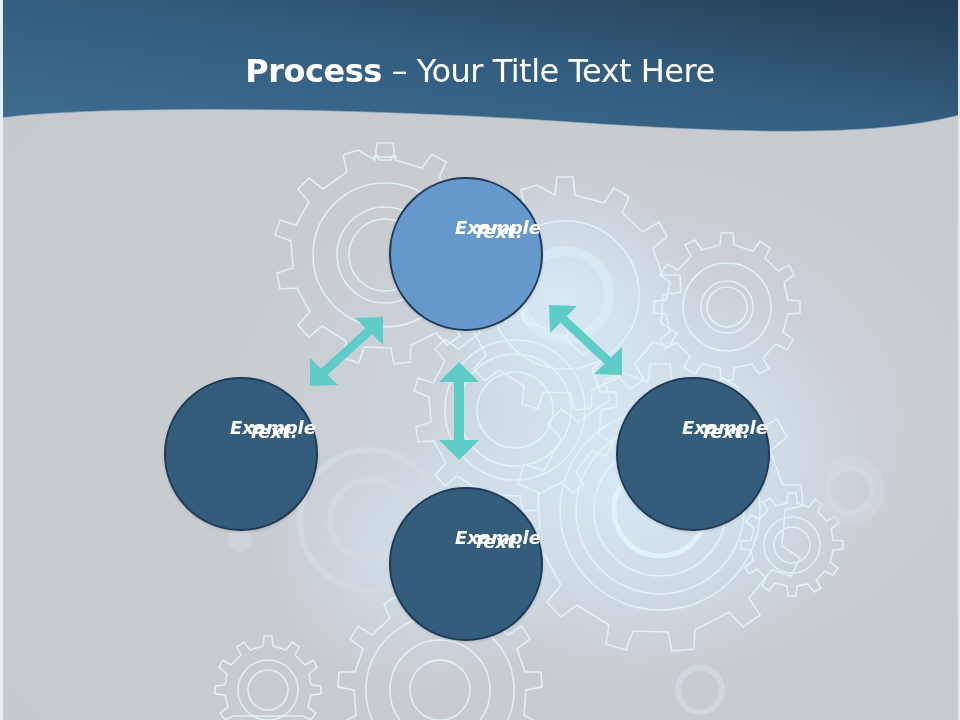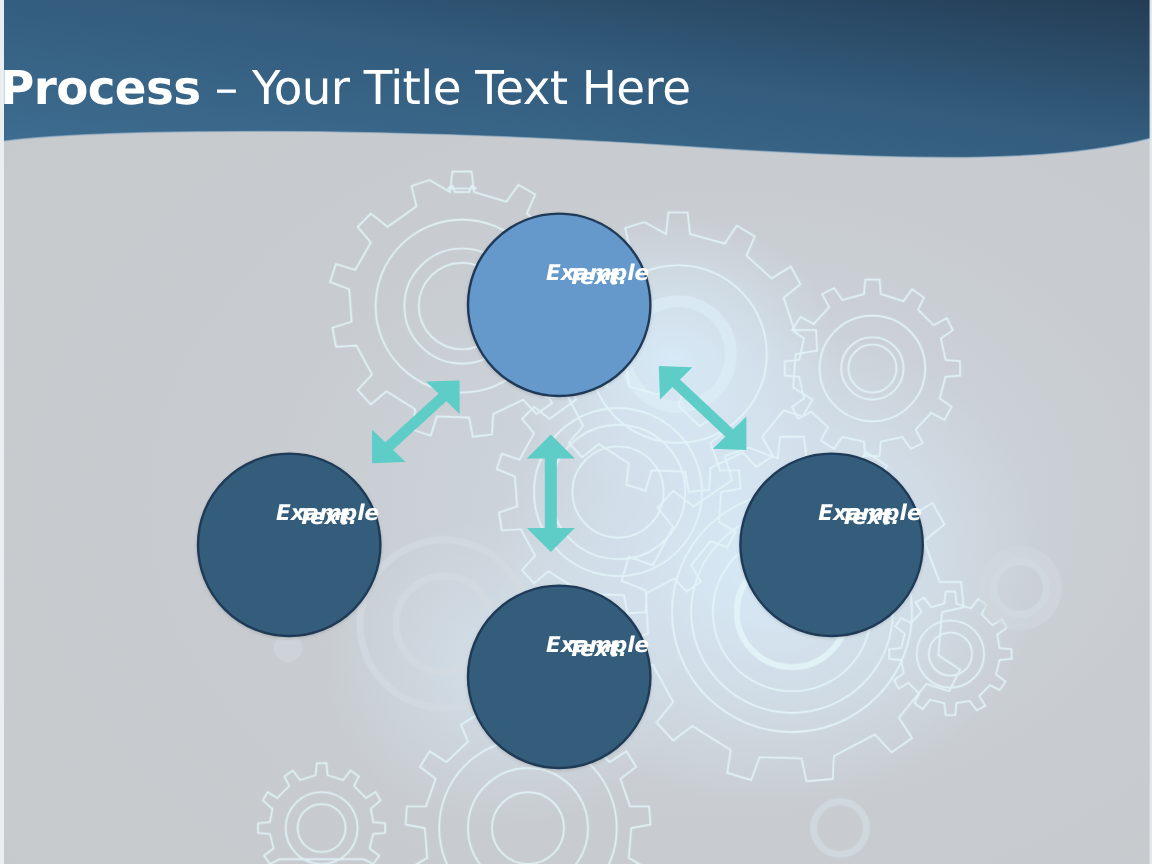--- a/index.html
+++ b/index.html
@@ -3,22 +3,22 @@
 <meta charset="utf-8">
 <style>
   html, body { margin: 0; padding: 0; }
   body { width: 960px; height: 720px; overflow: hidden; background: #c7cacd; font-family: "Liberation Sans", sans-serif; }
   .slide { position: relative; width: 960px; height: 720px; overflow: hidden;
     background: radial-gradient(ellipse at 600px 420px, #cfd8e2 0%, #c8ccd0 45%, #c6c9cc 100%); }
   .left-edge { position: absolute; left: 0; top: 0; width: 3px; height: 720px; background: #e8eef2; }
   .right-edge { position: absolute; right: 0; top: 0; width: 2px; height: 720px; background: #e3e8ec; }
   .gears { position: absolute; left: 0; top: 0; width: 960px; height: 720px; }
   .header { position: absolute; left: 0; top: 0; width: 960px; height: 140px; }
-  .title { position: absolute; left: 0; top: 52px; width: 960px; color: #ffffff;
-    font-family: "DejaVu Sans", sans-serif; font-size: 39px; letter-spacing: -0.5px; }
+  .title { position: absolute; left: 0; top: 52px; width: 960px; text-align: center; color: #ffffff;
+    font-family: "DejaVu Sans", sans-serif; font-size: 32px; letter-spacing: -0.5px; }
   .title .bold { font-weight: bold; }
   .node { position: absolute; width: 154px; height: 154px; border-radius: 50%; box-sizing: border-box;
     border: 2.5px solid #1f3a57; display: flex; align-items: center; justify-content: flex-end;
     text-align: center; color: #ffffff; font-family: "DejaVu Sans", sans-serif; font-style: italic;
     font-weight: bold; font-size: 18px; line-height: 29px; box-shadow: 0 1px 3px rgba(0,0,0,0.15); }
   .node span { display: block; margin-top: -25px; }
   .arrows { position: absolute; left: 0; top: 0; width: 960px; height: 720px; pointer-events: none; }
 </style>
 </head>
 <body>

